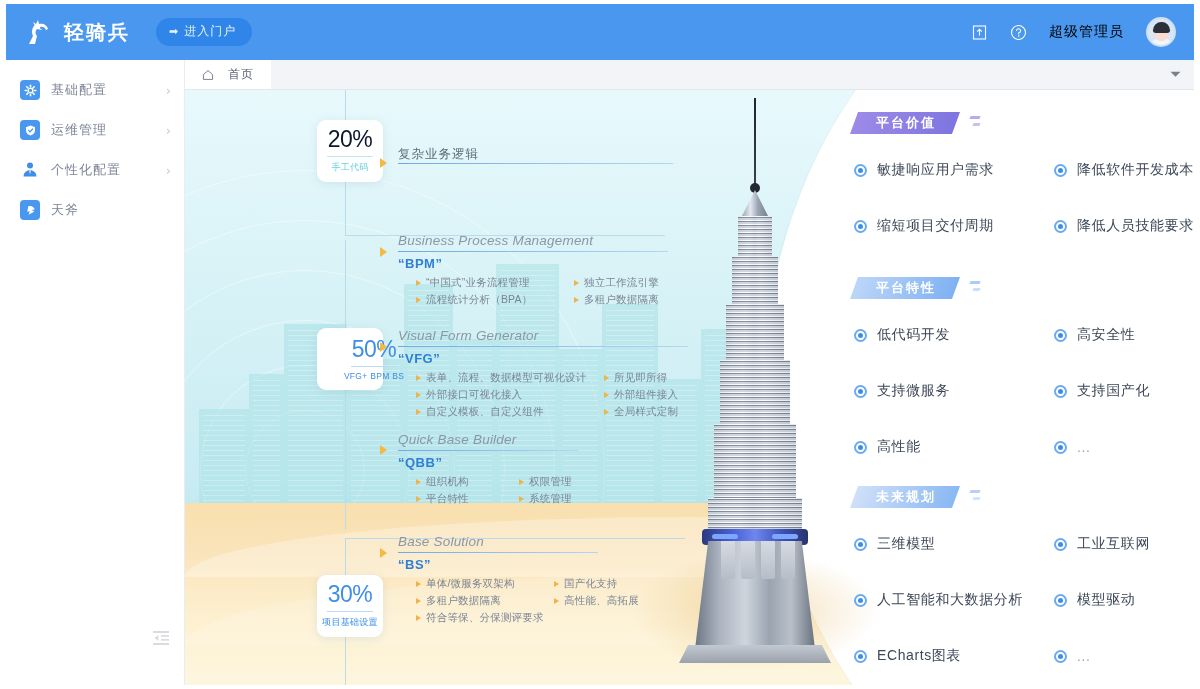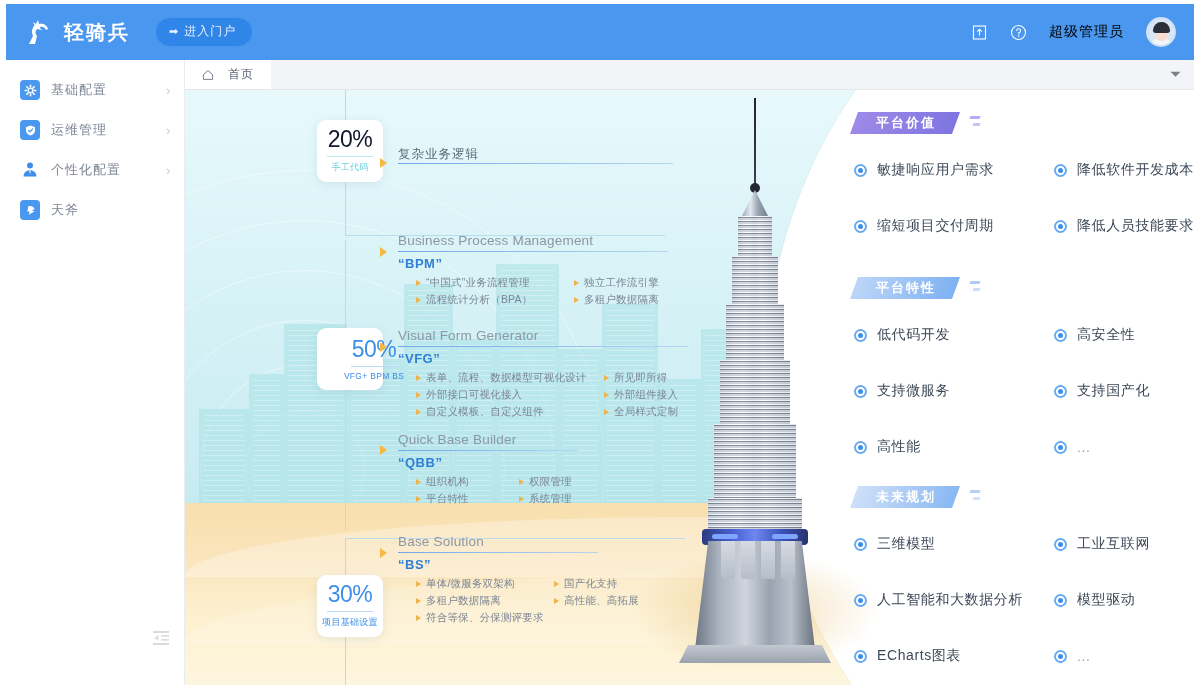--- a/index.html
+++ b/index.html
@@ -224,21 +224,21 @@
   .vline {
     position: absolute; width: 1px; background: #b8dcec; z-index: 3;
   }
   .hline {
     position: absolute; height: 1px; background: #b8dcec; z-index: 3;
   }
 
   .block { position: absolute; z-index: 5; }
   .blk-en {
     font-size: 13.5px; color: #8b97a4; letter-spacing: .2px;
-    font-family: "Liberation Sans", sans-serif; white-space: nowrap;
+    font-family: "Liberation Sans", sans-serif; white-space: nowrap; font-style: italic;
   }
   .blk-rule {
     height: 1px; background: linear-gradient(90deg,#6fa8e8,#b6d6f2);
     margin: 3px 0 4px;
   }
   .blk-abbr {
     font-size: 13px; color: #2f7fd6; font-weight: bold; letter-spacing: .5px;
   }
   .blk-items {
     display: grid; gap: 3px 18px; margin-top: 5px; padding-left: 18px;

